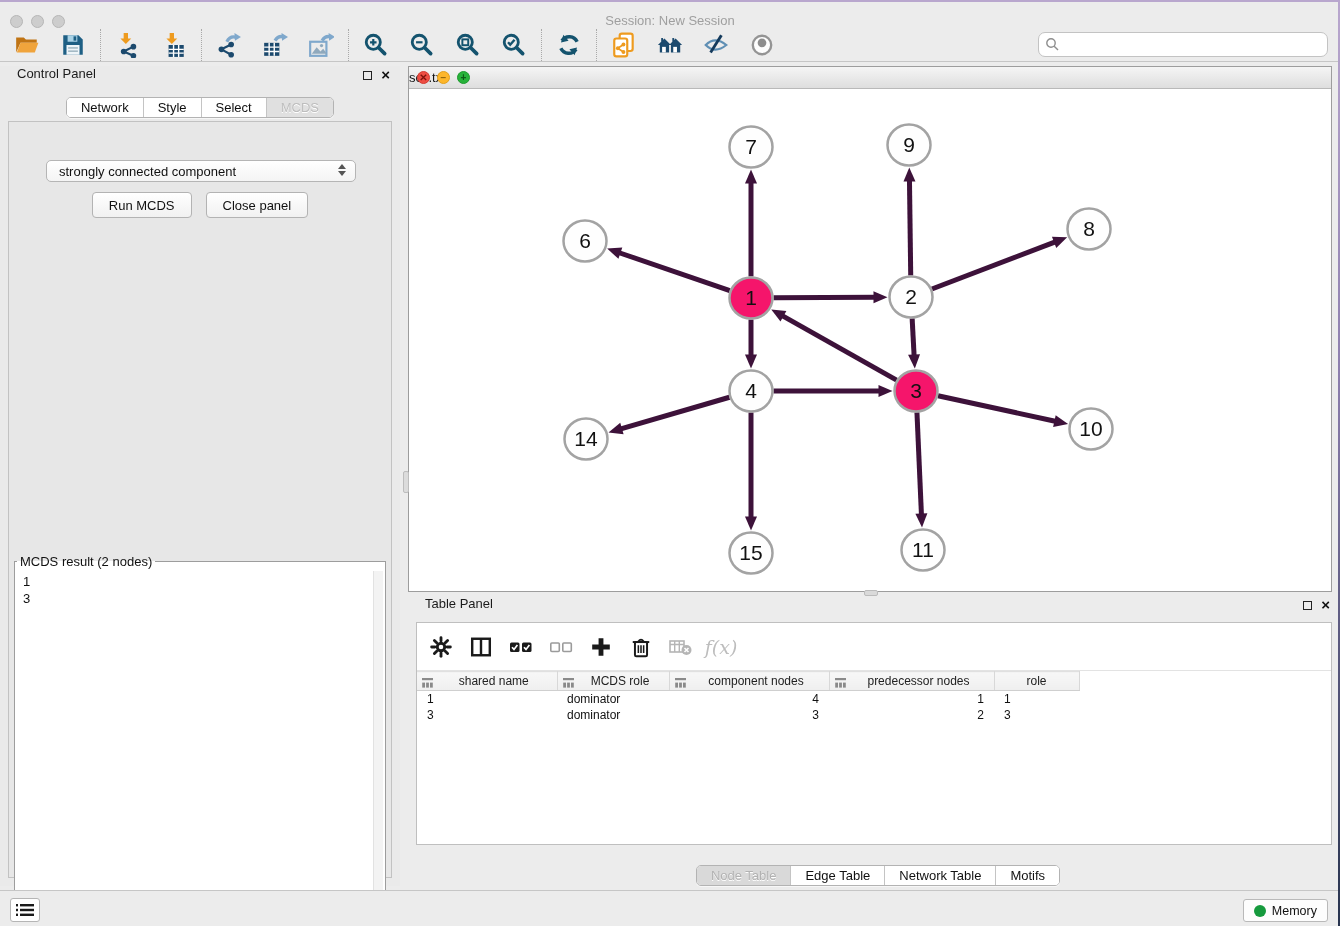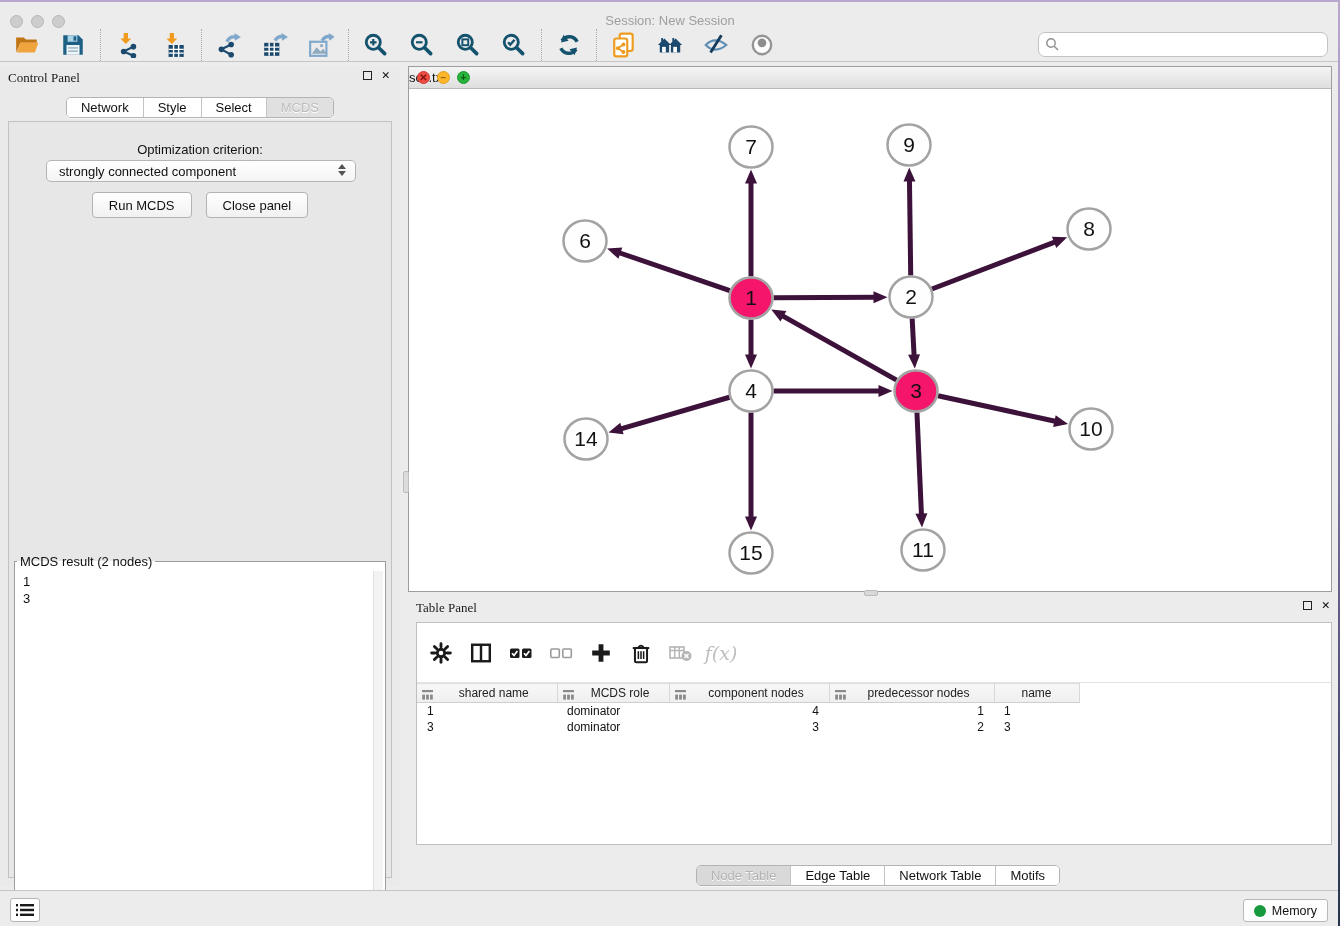--- a/index.html
+++ b/index.html
@@ -20,21 +20,21 @@
   .toolbar { position:absolute; top:28px; left:0; width:100%; height:34px; display:flex; align-items:center; border-bottom:1px solid #c6c6c6; }
   .tb-group { display:flex; align-items:center; gap:20px; padding:0 14px; }
   .tb-sep { width:1px; height:32px; border-left:1px dotted #a9a9a9; }
   .tb-icon { width:26px; height:26px; display:flex; align-items:center; justify-content:center; }
   .search-wrap { position:absolute; right:12px; top:4px; width:290px; height:25px; }
   .search-wrap input { width:100%; height:100%; border:1px solid #c3c3c3; border-radius:7px; background:#fff; padding-left:26px; font-size:13px; outline:none; }
   .search-glass { position:absolute; left:7px; top:5px; }
 
   
   .control-panel { position:absolute; left:0; top:66px; width:400px; height:820px; background:#eaeaea; }
-  .panel-head { height:24px; display:flex; align-items:center; font-size:13px; color:#1b1b1b; padding:0 8px; position:relative;font-family:Liberation Serif, serif; }
+  .panel-head { height:24px; display:flex; font-size:13px; color:#1b1b1b; padding:0 17px; position:relative; }
   .panel-head .head-icons { position:absolute; right:10px; top:4px; display:flex; gap:9px; align-items:center; }
   .float-box { width:9px; height:9px; border:1.5px solid #222; display:inline-block; }
   .close-x { font-size:15px; font-weight:900; color:#111; line-height:10px; }
 
   .segmented { display:flex; border:1px solid #b3b3b3; border-radius:5px; overflow:hidden; background:#fff; height:21px; box-shadow:0 1px 0 rgba(255,255,255,.6); }
   .seg { display:flex; align-items:center; justify-content:center; font-size:13px; color:#111; background:#fff; border-left:1px solid #c4c4c4; padding:0 14px; white-space:nowrap; }
   .seg:first-child { border-left:none; }
   .seg.sel { background:#e0e0e0; color:#bdbdbd; text-shadow:0 1px 0 #fff; }
 
   .cp-tabs { position:absolute; top:31px; left:0; width:100%; display:flex; justify-content:center; z-index:2; }
@@ -63,21 +63,21 @@
   .nl.yel { background:#fdb62a; border:1px solid #e2a01b; color:#90660e; }
   .nl.grn { background:#27b23a; border:1px solid #1e9a2e; color:#0d5a16; }
   .net-canvas { position:absolute; left:0; top:22px; right:0; bottom:0; background:#fff; }
   .net-canvas svg { position:absolute; inset:0; }
   .split-dot-h { position:absolute; left:455px; bottom:-5px; width:14px; height:6px; background:#d9d9d9; border:1px solid #bbb; border-radius:2px; }
   .split-grip-v { position:absolute; left:-6px; top:404px; width:6px; height:22px; background:#dcdcdc; border:1px solid #bdbdbd; border-radius:2px; }
 
   
   .table-panel { position:absolute; left:408px; top:596px; width:932px; height:294px; background:#ececec; }
   .table-box { position:absolute; left:8px; top:26px; width:916px; height:223px; background:#fff; border:1px solid #bfbfbf; }
-  .tbl-toolbar { height:60px; display:flex; align-items:center; gap:16px; padding-left:12px; border-bottom:1px solid #e3e3e3; }
+  .tbl-toolbar { height:48px; display:flex; align-items:center; gap:16px; padding-left:12px; border-bottom:1px solid #e3e3e3; }
   .tbl-toolbar .ti { width:24px; height:24px; display:flex; align-items:center; justify-content:center; }
   .fx { font-family:"DejaVu Serif", serif; font-style:italic; font-size:19px; color:#bdbdbd; }
 
   table.grid { border-collapse:collapse; width:100%; table-layout:fixed; font-size:12px; }
   table.grid th { background:linear-gradient(#f7f7f7,#efefef); border-right:1px solid #d8d8d8; border-top:1px solid #e0e0e0; border-bottom:1px solid #cfcfcf; font-weight:400; color:#222; height:19px; text-align:center; position:relative; padding:0 4px 0 18px; overflow:hidden; white-space:nowrap; }
   table.grid th .col-ic { position:absolute; left:5px; top:5px; }
   table.grid td { height:16px; padding:0 10px; color:#111; overflow:hidden; white-space:nowrap; border:none; }
   td.al { text-align:left; padding-left:9px; }
   td.ar { text-align:right; }
 
@@ -272,21 +272,20 @@
   </div>
   <div class="cp-tabs">
     <div class="segmented">
       <span class="seg">Network</span>
       <span class="seg">Style</span>
       <span class="seg">Select</span>
       <span class="seg sel">MCDS</span>
     </div>
   </div>
   <div class="cp-body">
-    <div class="opt-label">Optimization criterion:</div>
     <div class="dropdown">
       <span>strongly connected component</span>
       <span class="stepper">
           <i class="up"></i>
           <i class="dn"></i>
         </span>
     </div>
     <div class="cp-buttons">
       <span class="btn">Run MCDS</span>
       <span class="btn">Close panel</span>
@@ -489,21 +488,21 @@
                   <rect x="0.2" y="4.6" width="2.8" height="5" fill="#8a8a8a"></rect>
                   <rect x="4.1" y="4.6" width="2.8" height="5" fill="#8a8a8a"></rect>
                   <rect x="8" y="4.6" width="2.8" height="5" fill="#8a8a8a"></rect>
                 </svg></span><span>component nodes</span></th>
           <th><span class="col-ic"><svg width="11" height="10" viewBox="0 0 11 10">
                   <rect x="0" y="0" width="11" height="2.2" fill="#8a8a8a"></rect>
                   <rect x="0.2" y="4.6" width="2.8" height="5" fill="#8a8a8a"></rect>
                   <rect x="4.1" y="4.6" width="2.8" height="5" fill="#8a8a8a"></rect>
                   <rect x="8" y="4.6" width="2.8" height="5" fill="#8a8a8a"></rect>
                 </svg></span><span>predecessor nodes</span></th>
-          <th style="padding-left:4px;"><span>name</span></th>
+          <th style="padding-left:4px;"><span>role</span></th>
           <th style="background:#fff; border:none;"></th>
         </tr>
       </thead>
       <tbody id="table-body">
           <tr>
             <td class="al">1</td>
             <td class="al">dominator</td>
             <td class="ar">4</td>
             <td class="ar">1</td>
             <td class="al">1</td>

